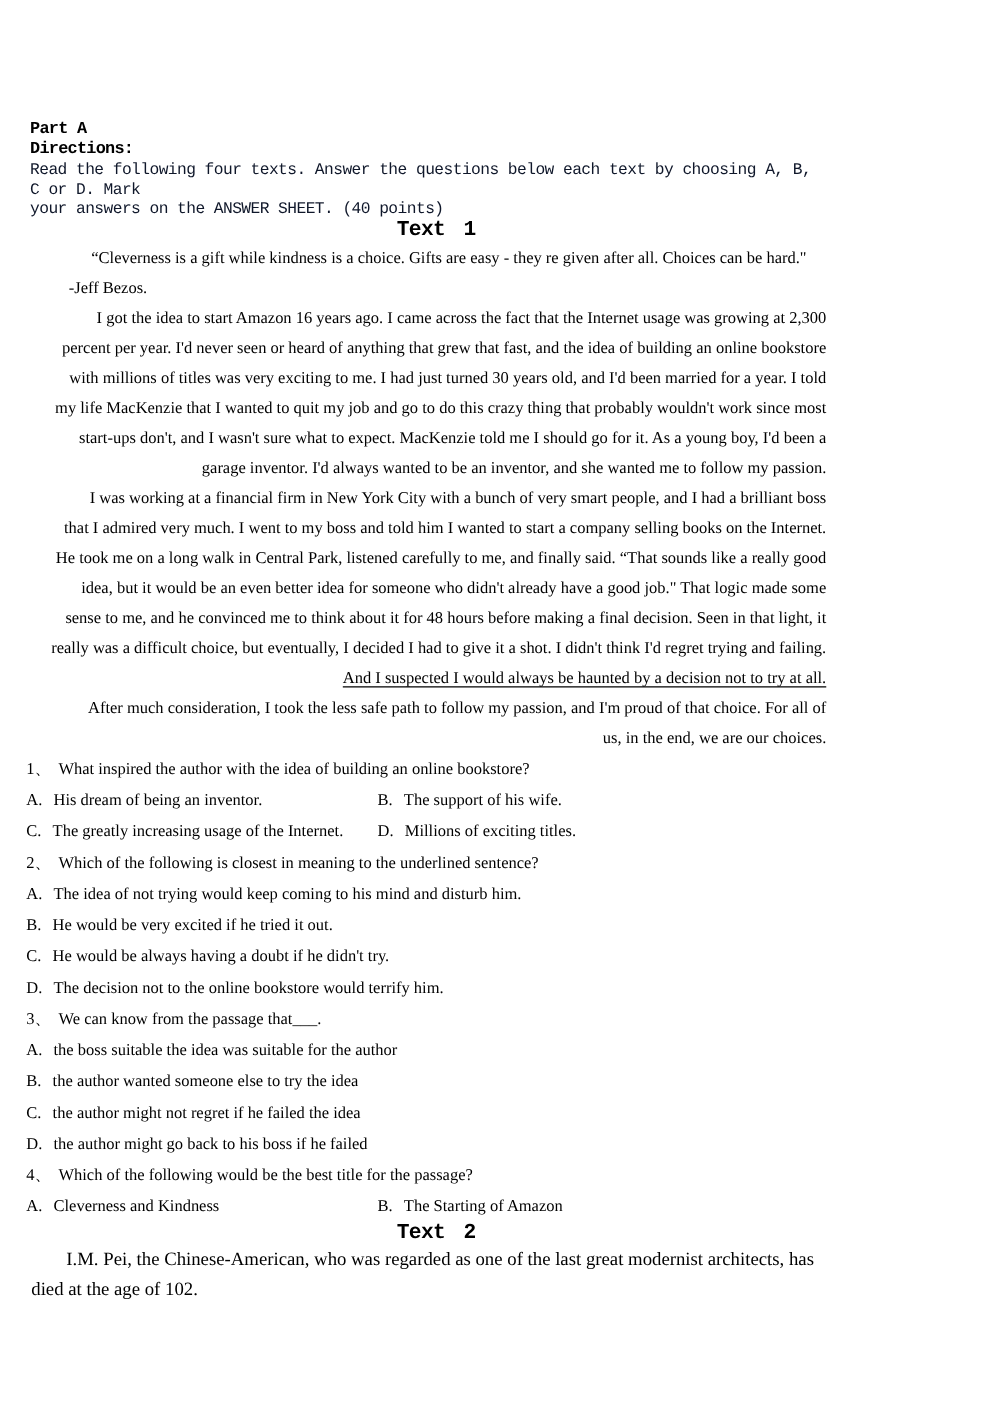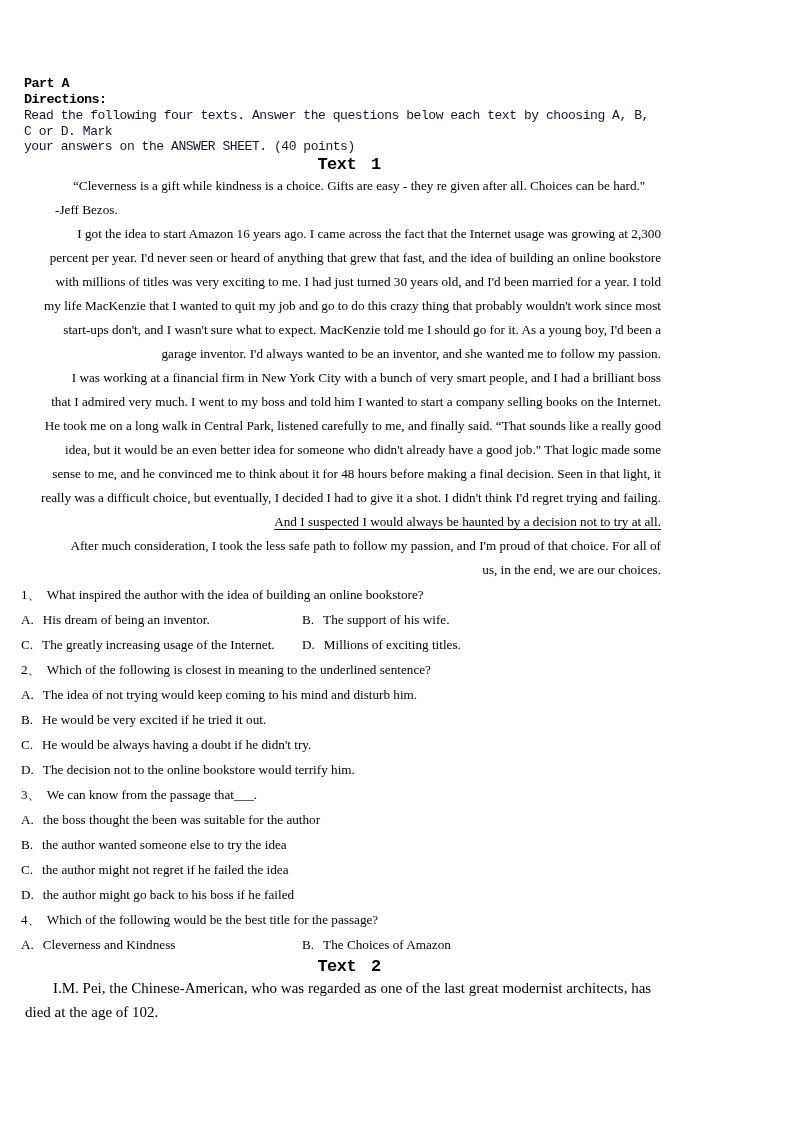--- a/index.html
+++ b/index.html
@@ -4,21 +4,21 @@
 <style>
   html, body { margin: 0; padding: 0; background: #ffffff; }
   .page {
     position: relative;
     width: 698px;
     height: 1123px;
     box-sizing: border-box;
     background: #ffffff;
     color: #000000;
     font-family: "Liberation Serif", "DejaVu Serif", serif;
-    padding-top: 76px;
+    padding-top: 96px;
     overflow: hidden;
   }
   p { margin: 0; }
 
   
   .header-block {
     margin: 0 40px 0 24px;
     font-family: "Liberation Mono", "DejaVu Sans Mono", monospace;
   }
   .h-bold {
@@ -115,29 +115,29 @@
       <div><span class="opt-label">D.</span><span>Millions of exciting titles.</span></div>
     </div>
 
     <div><span class="q-num">2、</span><span>Which of the following is closest in meaning to the underlined sentence?</span></div>
     <div><span class="opt-label">A.</span><span>The idea of not trying would keep coming to his mind and disturb him.</span></div>
     <div><span class="opt-label">B.</span><span>He would be very excited if he tried it out.</span></div>
     <div><span class="opt-label">C.</span><span>He would be always having a doubt if he didn't try.</span></div>
     <div><span class="opt-label">D.</span><span>The decision not to the online bookstore would terrify him.</span></div>
 
     <div><span class="q-num">3、</span><span>We can know from the passage that___.</span></div>
-    <div><span class="opt-label">A.</span><span>the boss thought the been was suitable for the author</span></div>
+    <div><span class="opt-label">A.</span><span>the boss suitable the idea was suitable for the author</span></div>
     <div><span class="opt-label">B.</span><span>the author wanted someone else to try the idea</span></div>
     <div><span class="opt-label">C.</span><span>the author might not regret if he failed the idea</span></div>
     <div><span class="opt-label">D.</span><span>the author might go back to his boss if he failed</span></div>
 
     <div><span class="q-num">4、</span><span>Which of the following would be the best title for the passage?</span></div>
     <div class="opts-two-col">
       <div><span class="opt-label">A.</span><span>Cleverness and Kindness</span></div>
-      <div><span class="opt-label">B.</span><span>The Choices of Amazon</span></div>
+      <div><span class="opt-label">B.</span><span>The Starting of Amazon</span></div>
     </div>
 
   </div>
 
   <div class="text-heading">Text 2</div>
   <div class="text2-block">
     <p class="text2-para">I.M. Pei, the Chinese-American, who was regarded as one of the last great modernist architects, has died at the age of 102.</p>
   </div>
 
 </div>

